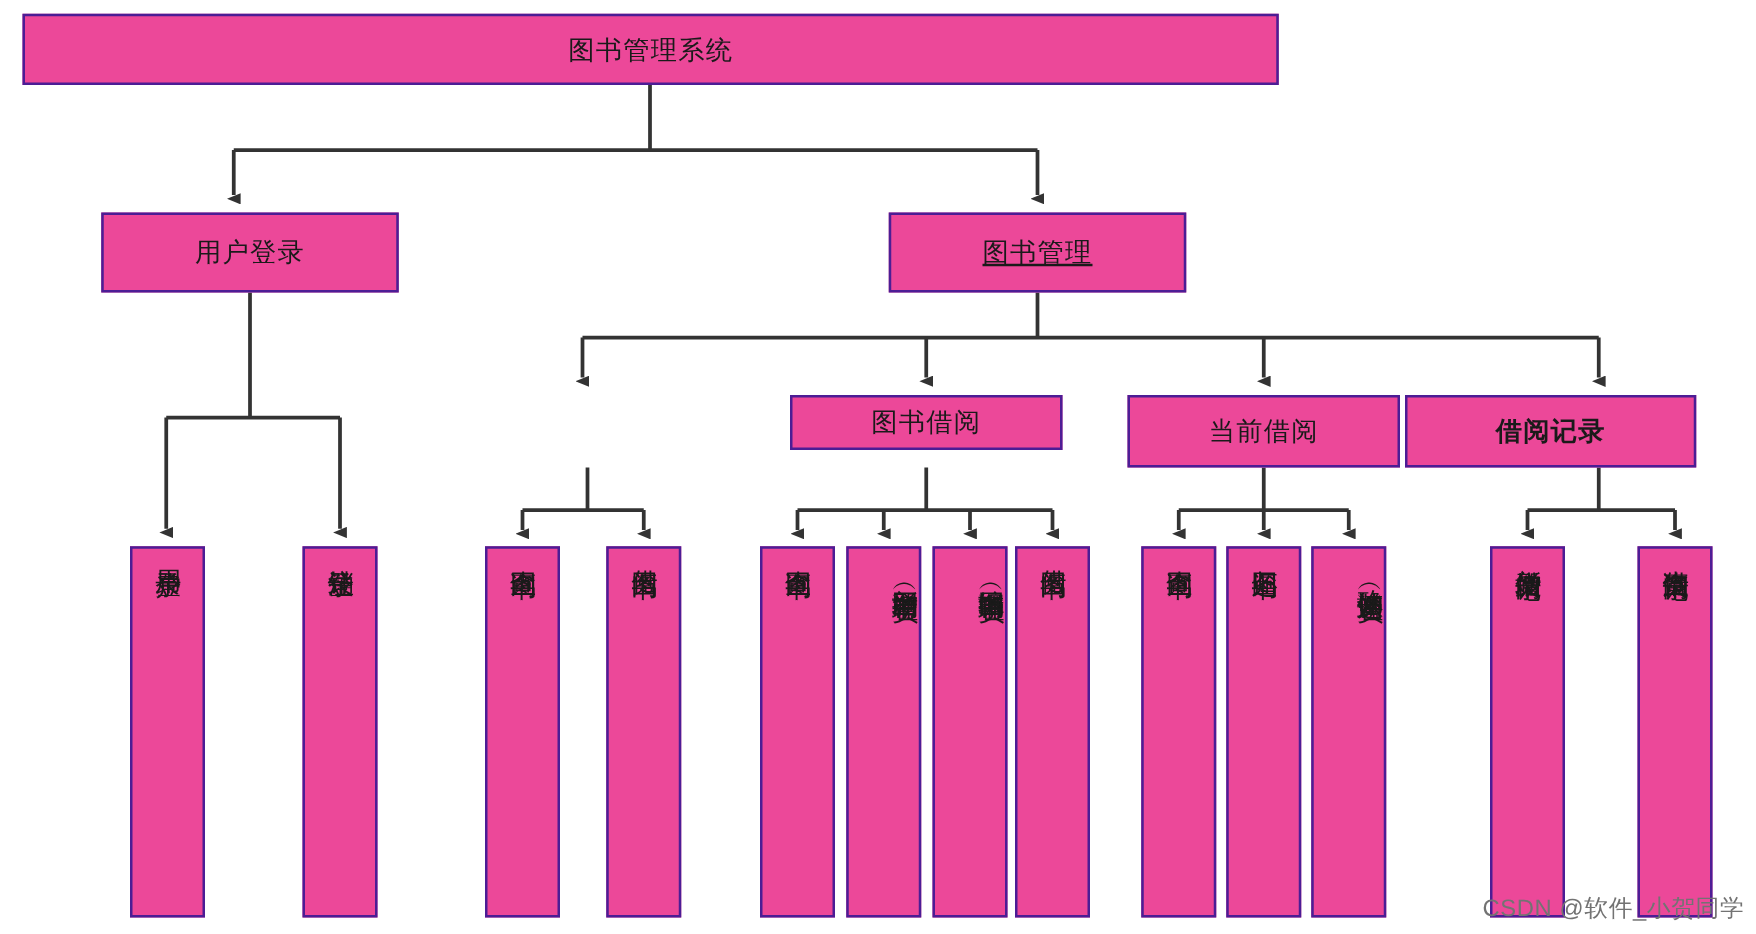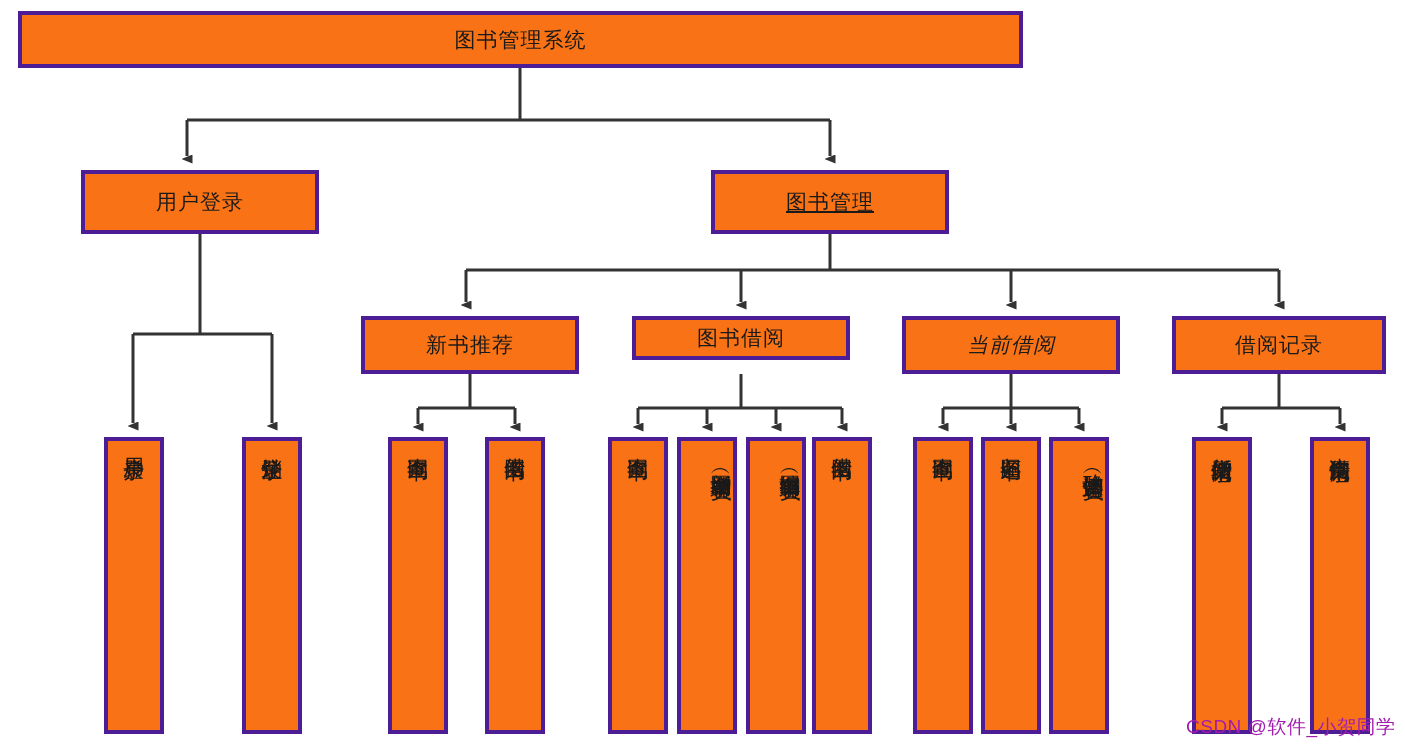--- a/index.html
+++ b/index.html
@@ -21,22 +21,22 @@
     position: absolute;
     left: 0;
     top: 0;
     width: 1405px;
     height: 747px;
     pointer-events: none;
   }
   .node {
     position: absolute;
     box-sizing: border-box;
-    background: #f97316;
-    border: 4px solid #4c1d95;
+    background: #ec4899;
+    border: 2px solid #4c1d95;
     display: flex;
     align-items: center;
     justify-content: center;
     color: #1a1a1a;
   }
   .node.horiz {
     font-size: 21px;
     letter-spacing: 1px;
   }
   .node.vert {
@@ -59,21 +59,21 @@
     white-space: nowrap;
   }
   .node.horiz .label {
     white-space: nowrap;
   }
   #watermark {
     position: absolute;
     left: 1186px;
     top: 714px;
     font-size: 19px;
-    color: #a21caf;
+    color: #737373;
     white-space: nowrap;
     letter-spacing: 0.5px;
   }
 </style>
 </head>
 <body>
 
 <div id="stage">
 
   <svg id="wires" viewBox="0 0 1405 747" xmlns="http://www.w3.org/2000/svg">
@@ -130,30 +130,27 @@
     <span class="label">图书管理系统</span>
   </div>
 
   <div class="node horiz" style="left:81px; top:170px; width:238px; height:64px;">
     <span class="label">用户登录</span>
   </div>
   <div class="node horiz" style="left:711px; top:170px; width:238px; height:64px;text-decoration:underline;">
     <span class="label">图书管理</span>
   </div>
 
-  <div class="node horiz" style="left:361px; top:316px; width:218px; height:58px;">
-    <span class="label">新书推荐</span>
-  </div>
   <div class="node horiz" style="left:632px; top:316px; width:218px; height:44px;">
     <span class="label">图书借阅</span>
   </div>
-  <div class="node horiz" style="left:902px; top:316px; width:218px; height:58px;font-style:italic;">
+  <div class="node horiz" style="left:902px; top:316px; width:218px; height:58px;">
     <span class="label">当前借阅</span>
   </div>
-  <div class="node horiz" style="left:1172px; top:316px; width:214px; height:58px;">
+  <div class="node horiz" style="left:1124px; top:316px; width:233px; height:58px;font-weight:bold;">
     <span class="label">借阅记录</span>
   </div>
 
   <div class="node vert mid" style="left:104px; top:437px; width:60px; height:297px;">
     <span class="label">用户登录</span>
   </div>
   <div class="node vert mid" style="left:242px; top:437px; width:60px; height:297px;">
     <span class="label">注销登录</span>
   </div>
   <div class="node vert mid" style="left:388px; top:437px; width:60px; height:297px;">

